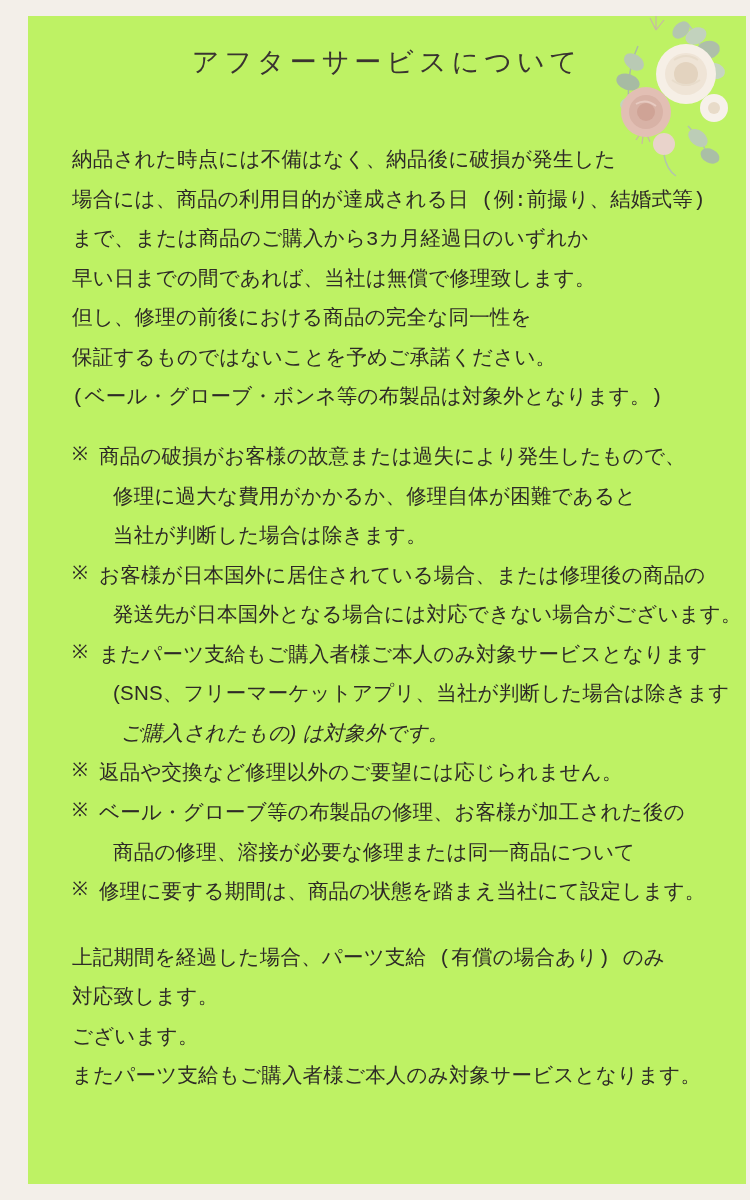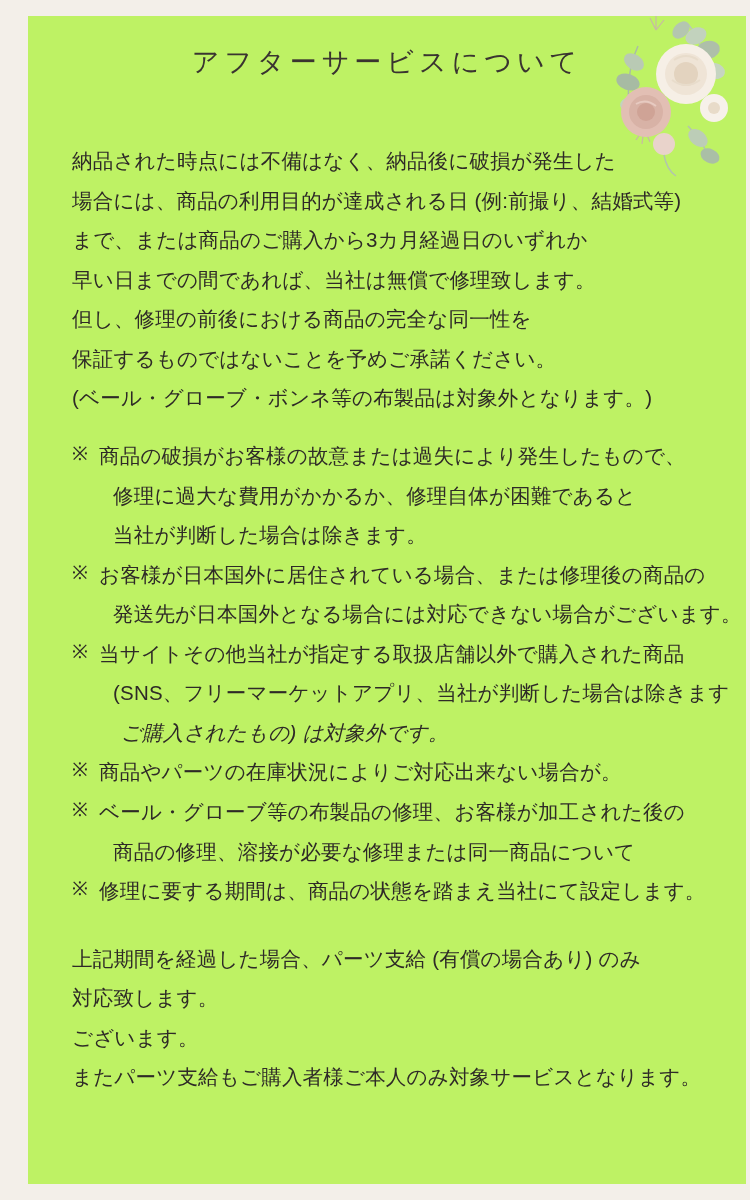--- a/index.html
+++ b/index.html
@@ -57,20 +57,21 @@
     color: #2e2a27;
     font-size: 20.5px;
     line-height: 1.93;
     letter-spacing: 0.2px;
   }
   .para-block {
     margin: 0 0 18px 0;
   }
   .para-line {
     white-space: nowrap;
+    font-family: Liberation Mono, monospace;
   }
   .note-list {
     margin: 0 0 18px 0;
     padding: 0;
     list-style: none;
   }
   .note-item {
     display: flex;
     align-items: flex-start;
     margin-bottom: 0px;
@@ -177,30 +178,30 @@
           <span class="note-mark">※</span>
           <span class="note-lines">
             <span class="note-line">お客様が日本国外に居住されている場合、または修理後の商品の</span>
             <span class="note-line indent1" style="display:block">発送先が日本国外となる場合には対応できない場合がございます。</span>
           </span>
         </li>
 
         <li class="note-item">
           <span class="note-mark">※</span>
           <span class="note-lines">
-            <span class="note-line">当サイトその他当社が指定する取扱店舗以外で購入された商品</span>
+            <span class="note-line">またパーツ支給もご購入者様ご本人のみ対象サービスとなります</span>
             <span class="note-line indent1" style="display:block">(SNS、フリーマーケットアプリ、当社が判断した場合は除きます</span>
             <span class="note-line indent2" style="display:block">ご購入されたもの) は対象外です。</span>
           </span>
         </li>
 
         <li class="note-item">
           <span class="note-mark">※</span>
           <span class="note-lines">
-            <span class="note-line">商品やパーツの在庫状況によりご対応出来ない場合が。</span>
+            <span class="note-line">返品や交換など修理以外のご要望には応じられません。</span>
           </span>
         </li>
 
         <li class="note-item">
           <span class="note-mark">※</span>
           <span class="note-lines">
             <span class="note-line">ベール・グローブ等の布製品の修理、お客様が加工された後の</span>
             <span class="note-line indent1" style="display:block">商品の修理、溶接が必要な修理または同一商品について</span>
           </span>
         </li>

